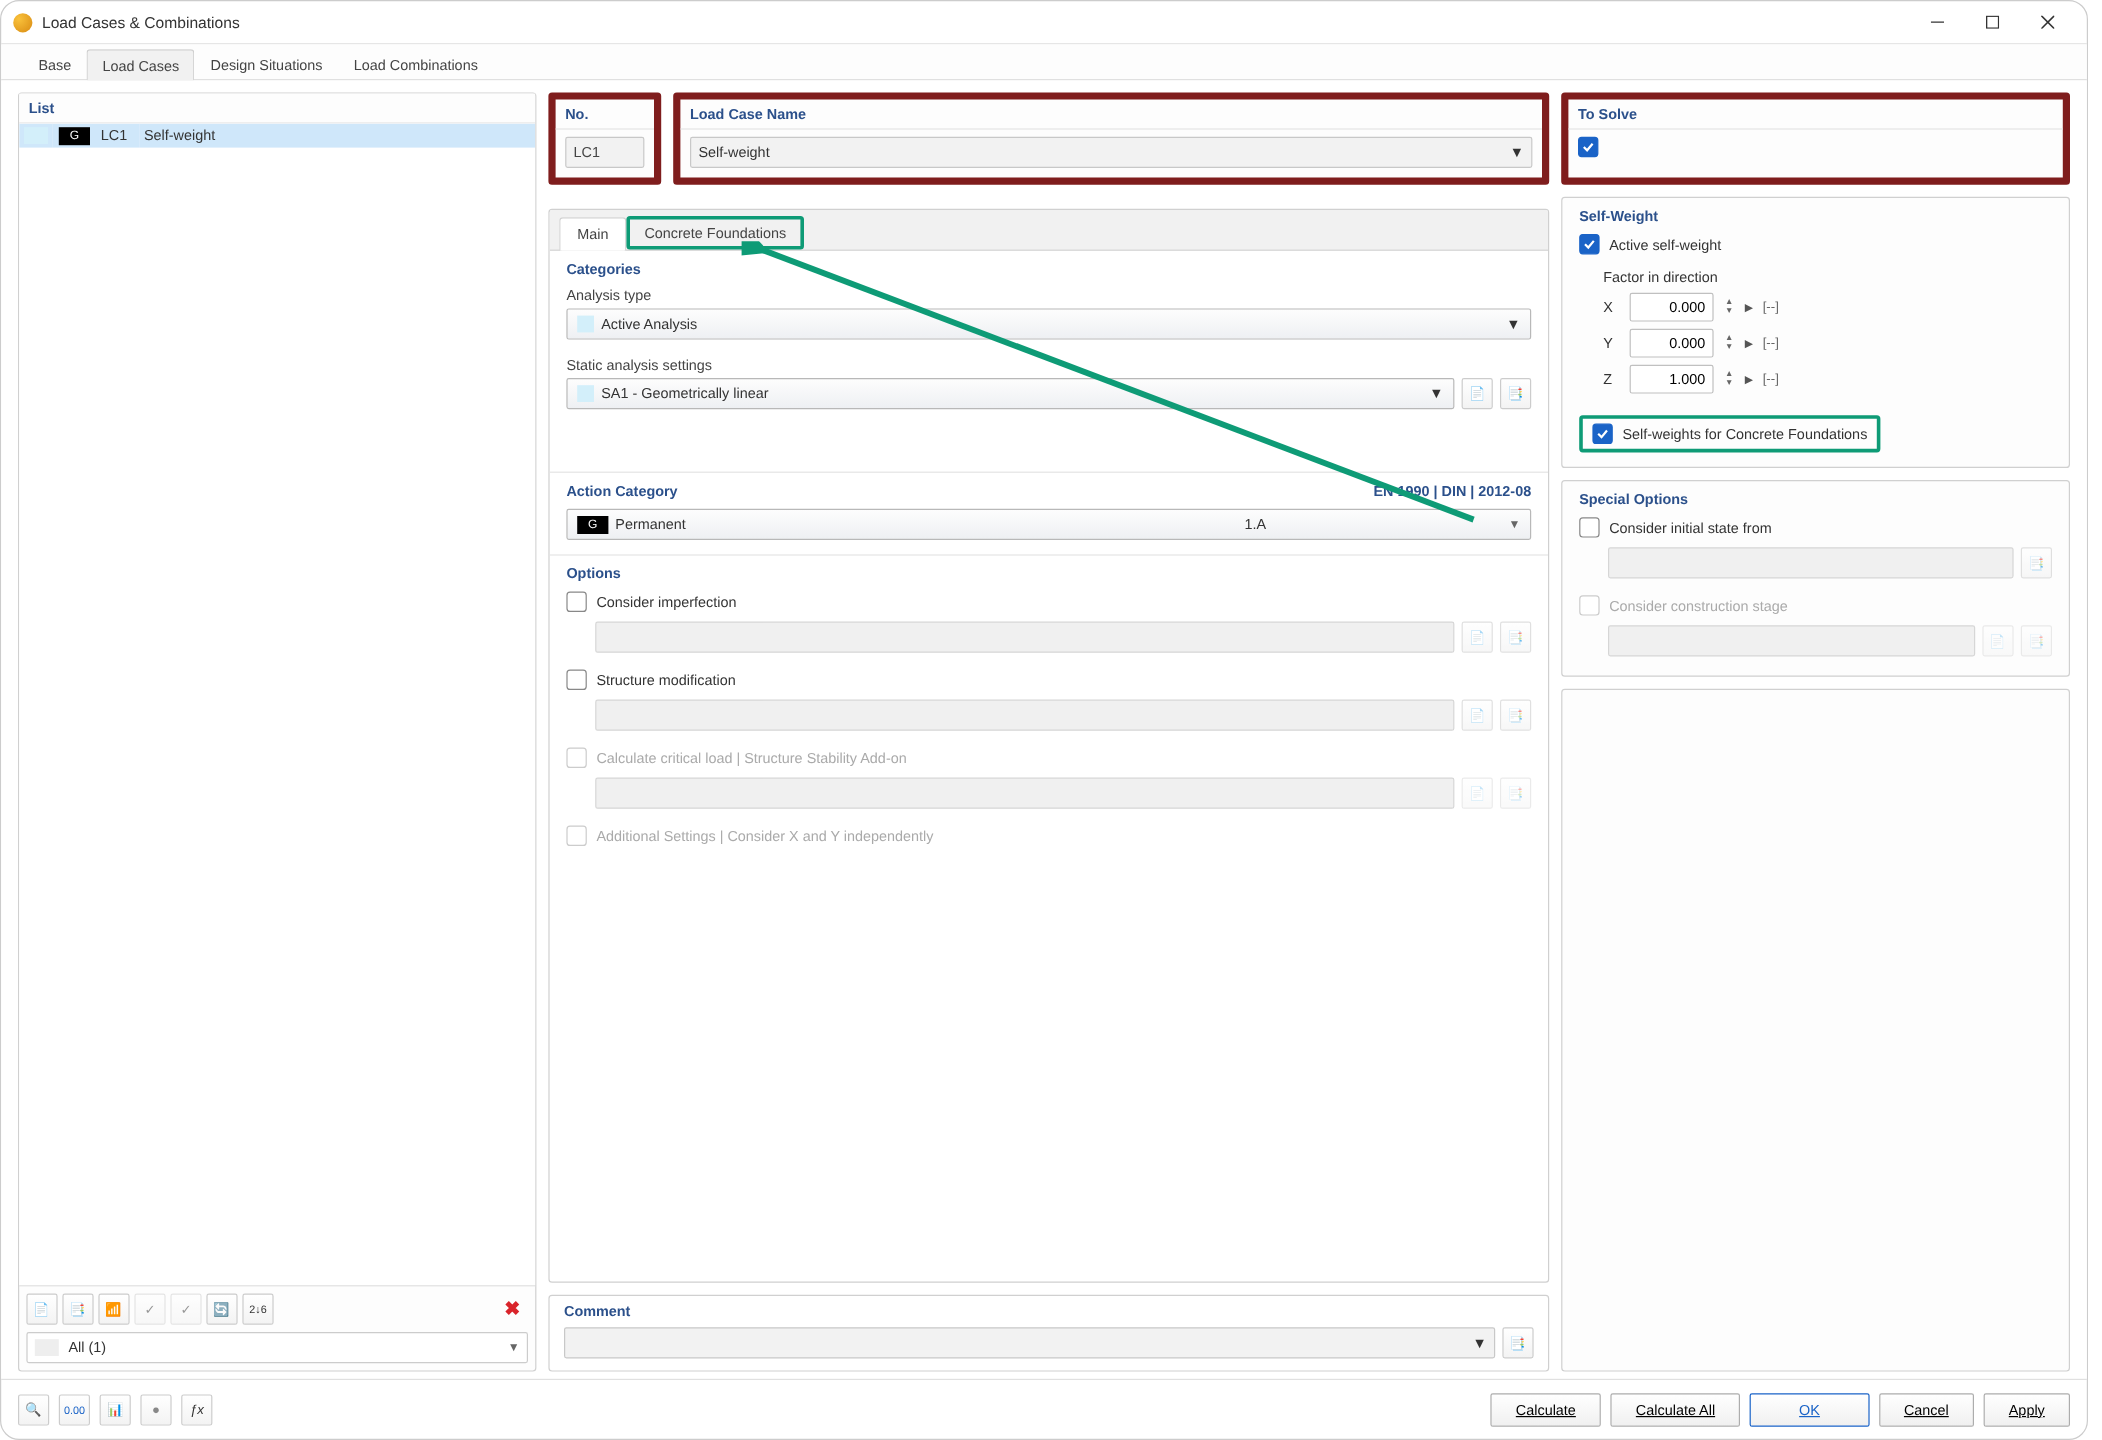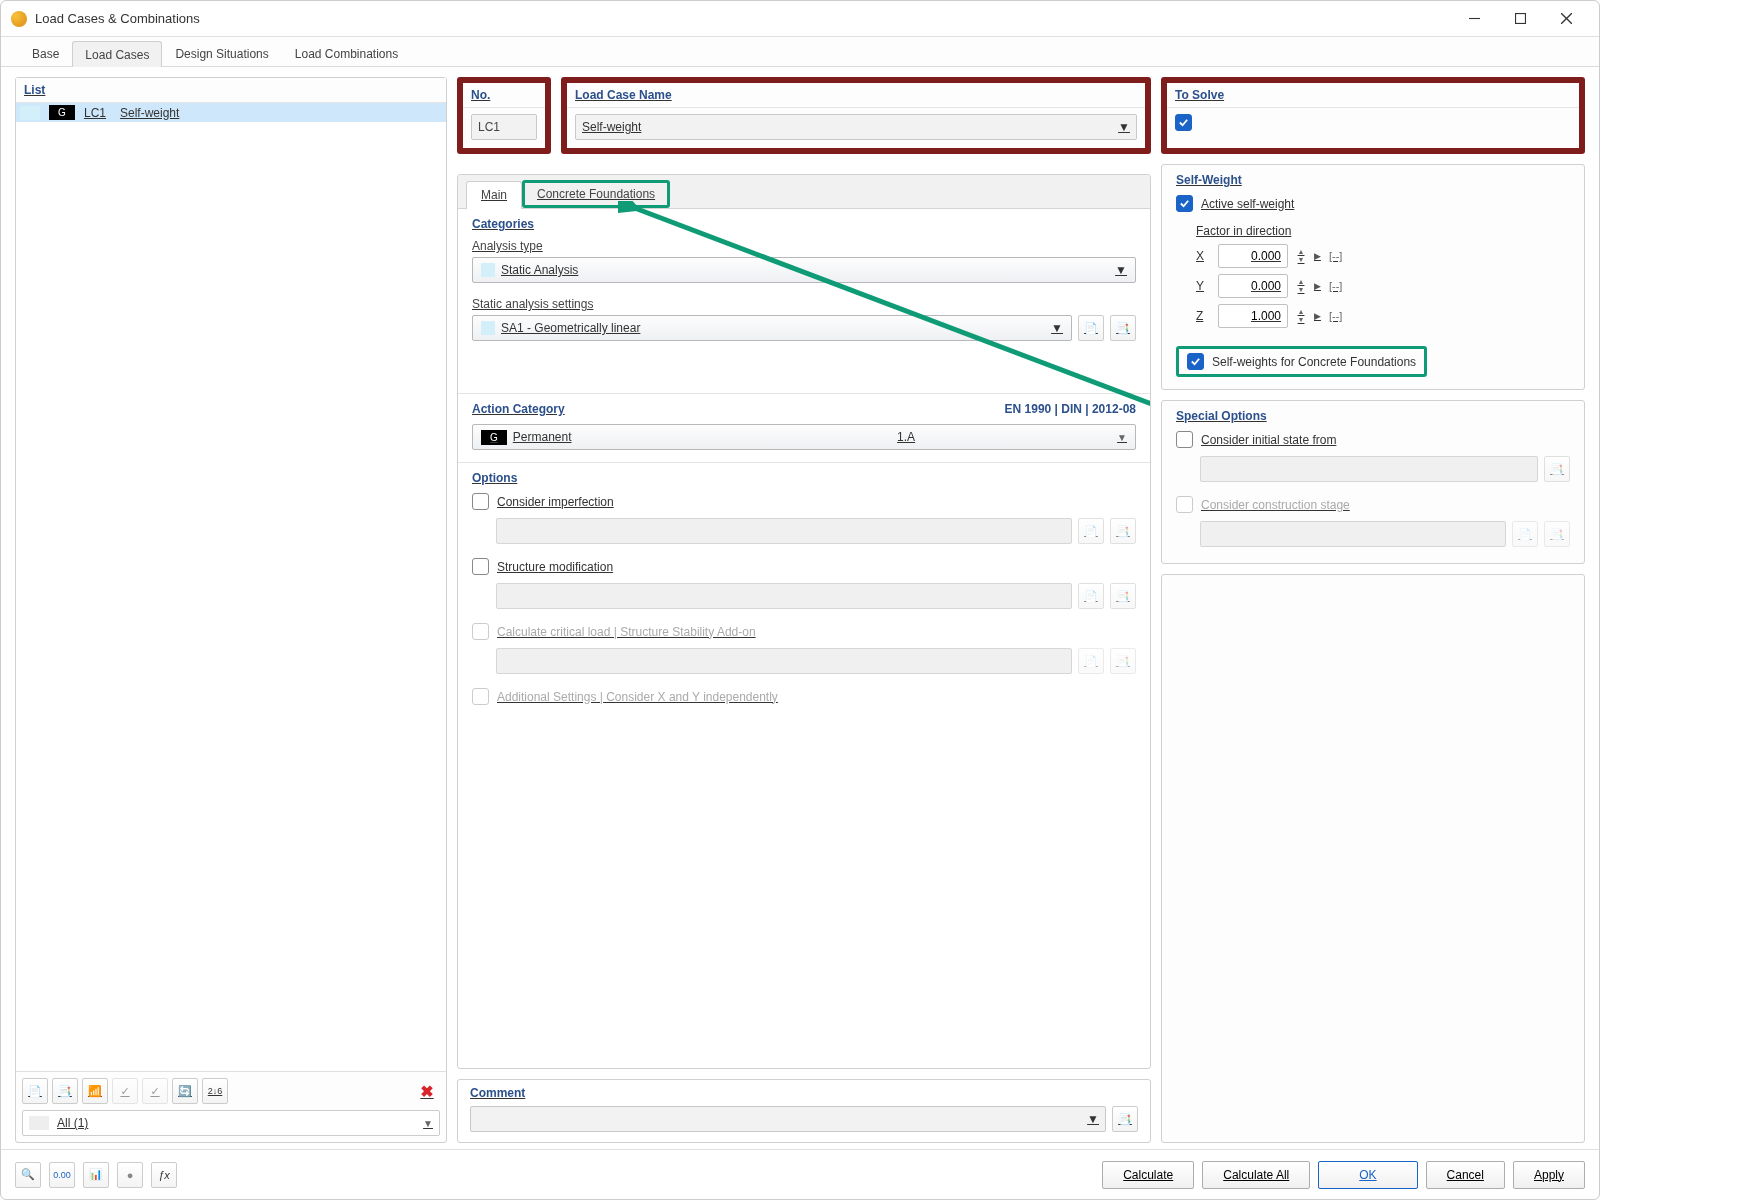--- a/index.html
+++ b/index.html
@@ -1,29 +1,29 @@
 <!DOCTYPE html>
 <html><head>
 <meta charset="utf-8">
 <style>
 * { box-sizing: border-box; margin: 0; padding: 0; }
 body { font-family: "Segoe UI", Tahoma, sans-serif; font-size: 12px; color: #333; background: #fff; overflow: hidden; }
-.window { width: 1600px; height: 1200px; border: 1px solid #ccc; border-radius: 6px; display: flex; flex-direction: column; background: #fff; position: relative; }
+.window { width: 1740px; height: 1200px; border: 1px solid #ccc; border-radius: 16px; display: flex; flex-direction: column; background: #fff; position: relative; }
 .titlebar { height: 36px; display: flex; align-items: center; padding: 0 10px; border-bottom: 1px solid #e0e0e0; }
 .titlebar .app-icon { width: 16px; height: 16px; background: radial-gradient(circle at 30% 30%, #f9c13b, #d98b12); border-radius: 50%; margin-right: 8px; position:relative;}
 .titlebar .title { font-size: 13px; color: #333; }
 .winbtns { margin-left: auto; display: flex; gap: 0; }
 .winbtn { width: 46px; height: 30px; display:flex; align-items:center; justify-content:center; cursor:pointer; }
 .winbtn svg { width:11px; height:11px; }
 
 .tabstrip { height: 30px; display:flex; align-items:flex-end; padding: 0 18px; background: #fdfdfd; border-bottom:1px solid #d9d9d9;}
 .tab { padding: 6px 12px 5px; font-size: 12px; color:#444; cursor:pointer; border:1px solid transparent; border-bottom:none; }
 .tab.active { background:#f1f1f1; border-color:#cfcfcf; border-radius:3px 3px 0 0; position:relative; top:1px;}
 
-.workarea { flex:1; display:flex; gap:10px; padding:10px 14px 6px 14px; overflow:hidden; background:#fff;text-decoration:underline;}
+.workarea { flex:1; display:flex; gap:10px; padding:10px 14px 6px 14px; overflow:hidden; background:#fff;}
 .panel { border:1px solid #d0d0d0; border-radius:3px; background:#fdfdfd; display:flex; flex-direction:column;}
 .left-panel { width:432px; }
 .right-panel { flex:1; display:flex; flex-direction:column; gap:0; border:none; background:transparent; }
 
 .panel-header { padding: 5px 8px; font-weight:600; color:#2b508b; font-size:12px; border-bottom:1px solid #e4e4e4; background:#fdfdfd;}
 .list-area { flex:1; overflow:auto; background:#fff; }
 .list-table { width:100%; border-collapse:collapse; }
 .list-table td { padding:2px 4px; font-size:12px; }
 .list-row.selected { background:#cfe7fa; }
 .badge-g { display:inline-block; background:#000; color:#fff; font-size:10px; padding:0 9px; border-radius:0; line-height:15px; text-align:center;}
@@ -211,21 +211,21 @@
             </div>
             <div class="subtab-body">
               <div class="main-col">
                 <div class="section">
                   <div class="stitle">Categories</div>
                   <span class="lbl">Analysis type</span>
                   <div class="select-row" style="margin-bottom:14px;">
                     <div class="select">
                       <span style="display:flex;align-items:center;">
                           <span class="chip"></span>
-                          <span>Static Analysis</span>
+                          <span>Active Analysis</span>
                         </span>
                       <span class="caret">▼</span>
                     </div>
                   </div>
                   <span class="lbl">Static analysis settings</span>
                   <div class="select-row">
                     <div class="select">
                       <span style="display:flex;align-items:center;">
                           <span class="chip"></span>
                           <span>SA1 - Geometrically linear</span>

